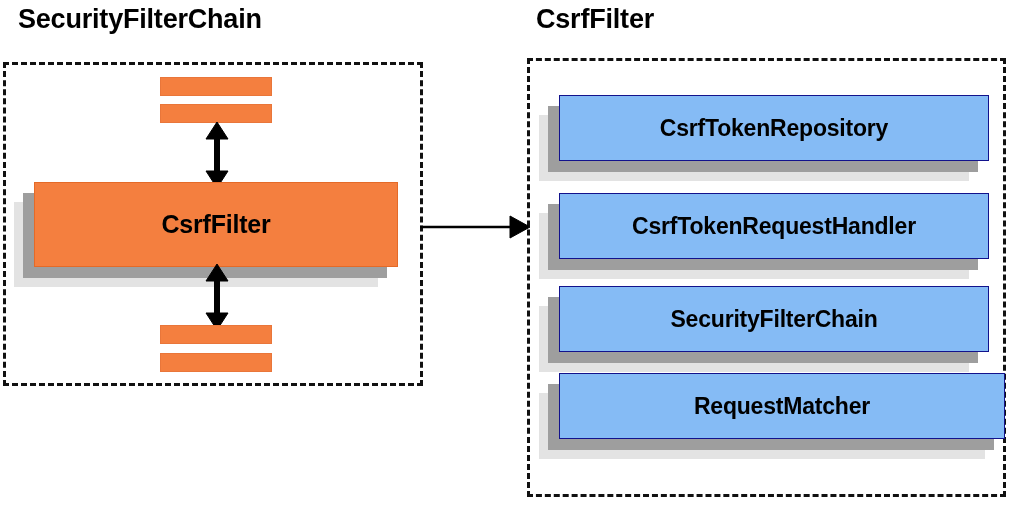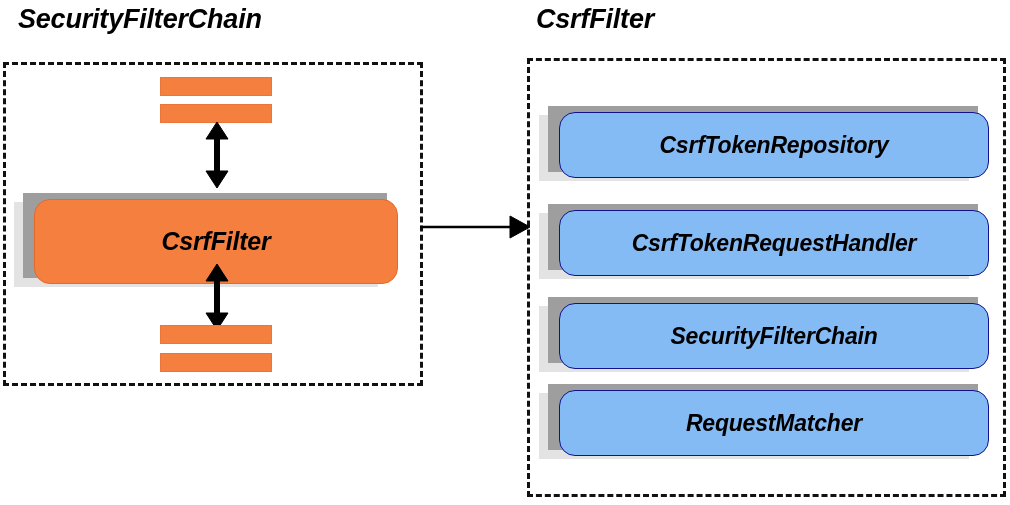--- a/index.html
+++ b/index.html
@@ -15,21 +15,20 @@
     font-family: "Liberation Sans", sans-serif;
     -webkit-font-smoothing: antialiased;
   }
 
   .stage {
     position: absolute;
     left: 0;
     top: 0;
     width: 1010px;
     height: 505px;
-    font-style: italic;
   }
 
   
   .section-title {
     position: absolute;
     font-weight: bold;
     font-size: 27px;
     color: #000000;
     letter-spacing: -0.2px;
     white-space: nowrap;
@@ -62,30 +61,29 @@
   .node .shadow-near {
     position: absolute;
     left: 0; top: 0;
     width: 100%; height: 100%;
     box-sizing: border-box;
   }
   .node .shadow-far  { background: #e3e3e3; transform: translate(-20px, 20px); }
   .node .shadow-near { background: #9e9e9e; transform: translate(-11px, 11px); }
   .node .face {
     position: absolute;
-    left: 0; top: 17px;
+    left: 0; top: 0;
     width: 100%; height: 100%;
     box-sizing: border-box;
     display: flex;
     align-items: center;
     justify-content: center;
     font-weight: bold;
     color: #000000;
     white-space: nowrap;
-    border-radius: 16px;
   }
 
   
   .node.orange .face {
     background: #f47f3f;
     border: 1px solid #e46a28;
     font-size: 25px;
     letter-spacing: -0.2px;
   }
   
@@ -108,21 +106,21 @@
   #node-csrffilter {
     left: 34px; top: 182px;
     width: 364px; height: 85px;
   }
 
   
   .node.blue { left: 559px; width: 430px; height: 66px; }
   #node-csrftokenrepository     { top: 95px;  }
   #node-csrftokenrequesthandler { top: 193px; }
   #node-accessdeniedhandler     { top: 286px; }
-  #node-requestmatcher          { top: 373px; }
+  #node-requestmatcher          { top: 373px; padding-left: 16px; }
 
   
   .arrow-svg {
     position: absolute;
     overflow: visible;
   }
   #arrow-up-down-top    { left: 196px; top: 120px;  width: 42px; height: 70px; }
   #arrow-up-down-bottom { left: 196px; top: 262px;  width: 42px; height: 70px; }
   #arrow-to-csrffilter  { left: 418px; top: 208px;  width: 118px; height: 38px; }
 

